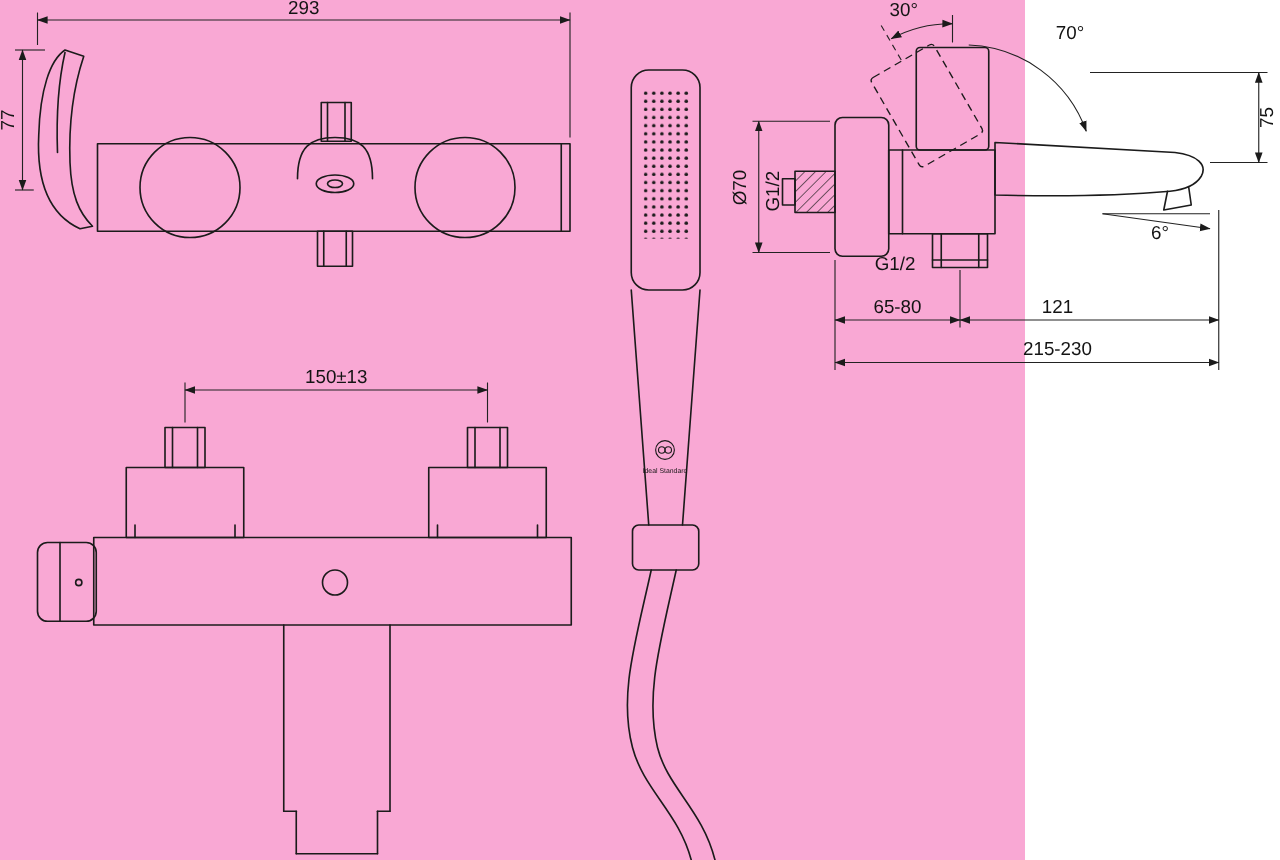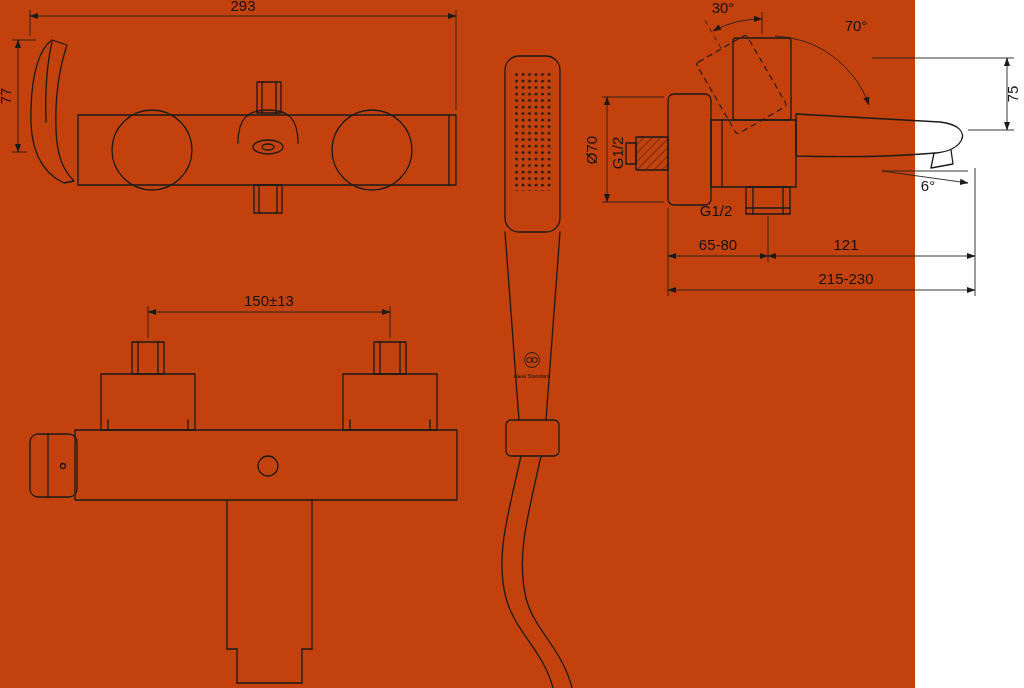--- a/index.html
+++ b/index.html
@@ -1,17 +1,17 @@
 <!DOCTYPE html>
 <html><head>
 <meta charset="utf-8">
 <style>
   html, body { margin: 0; padding: 0; background: #ffffff; }
   body { width: 1024px; height: 688px; overflow: hidden; }
-  .sheet { width: 915px; height: 688px; background: #c2410c; text-align: center; }
+  .sheet { width: 820px; height: 688px; background: #f9a8d4; text-align: center; }
   svg { display: block; }
   text {
     font-family: "Liberation Sans", "DejaVu Sans", sans-serif;
     font-size: 15px;
     fill: #141414;
     stroke: none;
   }
   text.small { font-size: 5.5px; }
   .outline { stroke: #1b1b1b; stroke-width: 1.3; fill: none; stroke-linejoin: round; stroke-linecap: round; }
   .thin    { stroke: #1b1b1b; stroke-width: 0.9; fill: none; }

